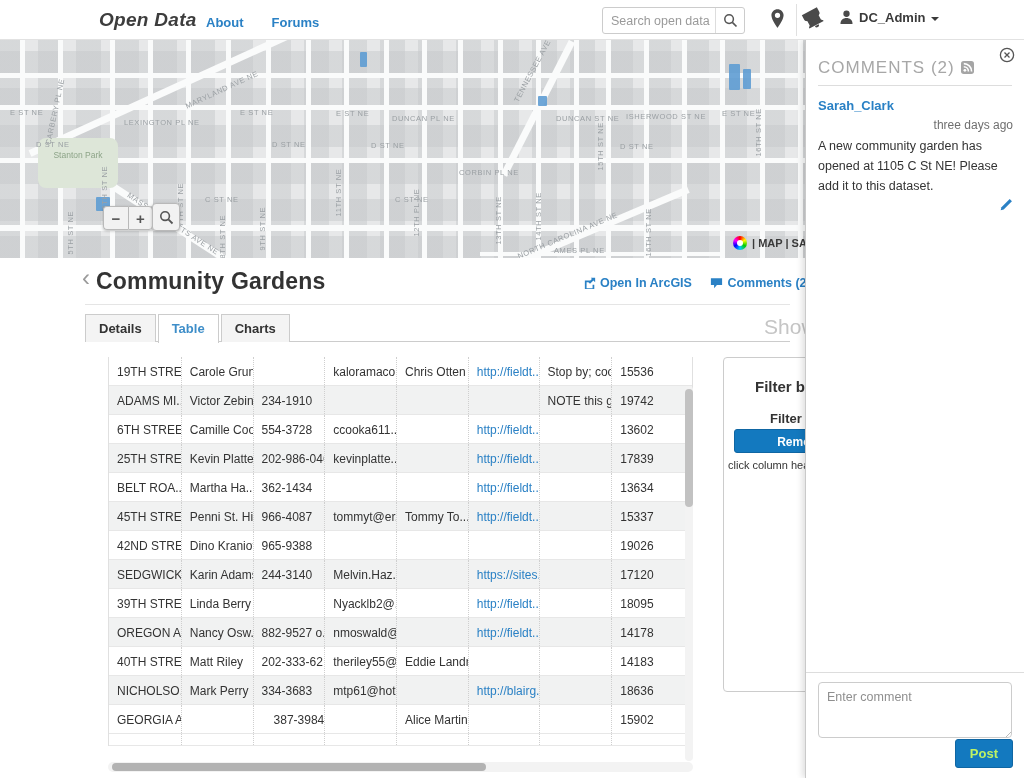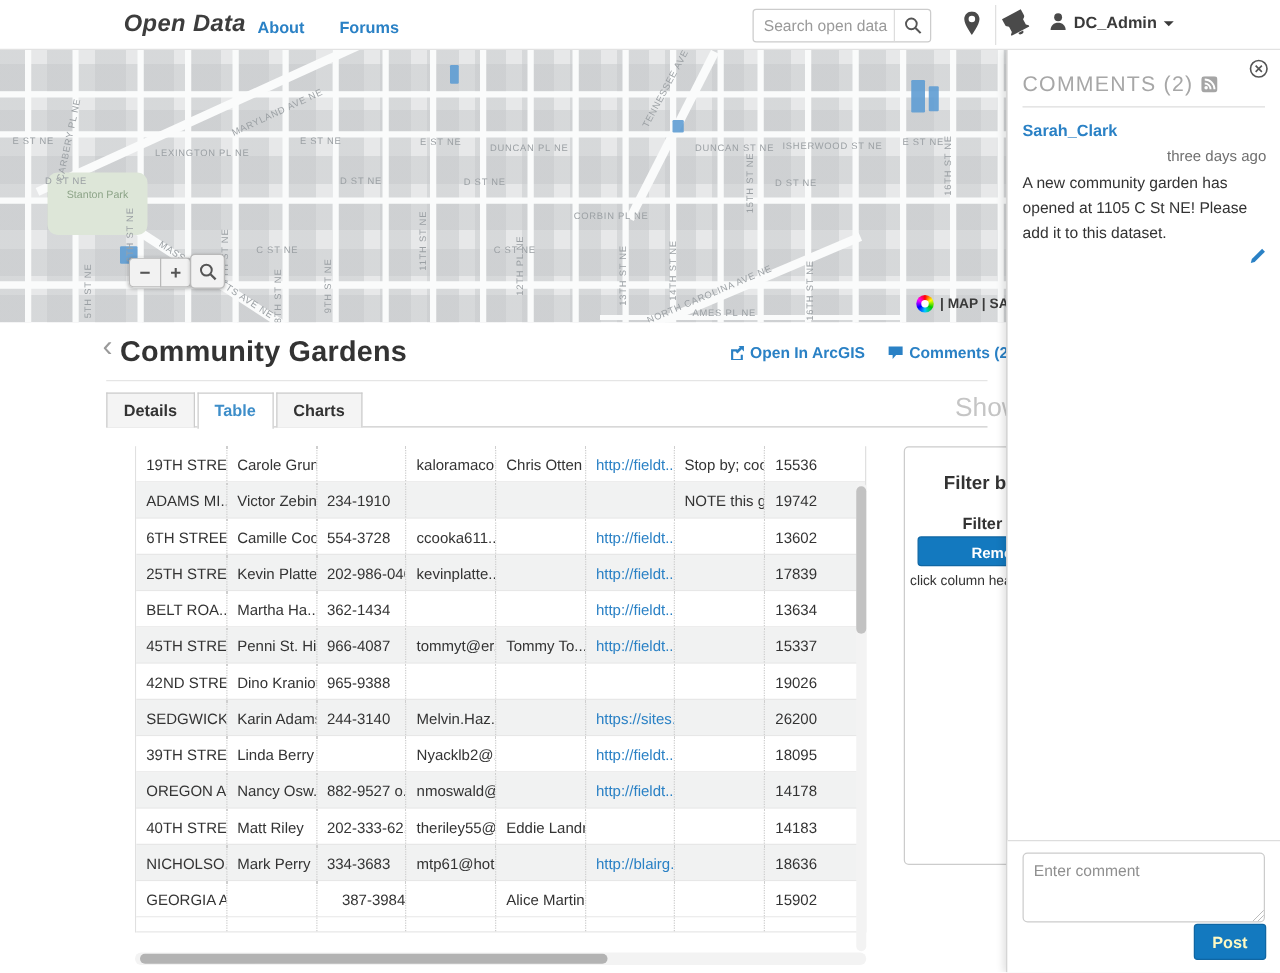--- a/index.html
+++ b/index.html
@@ -105,21 +105,21 @@
   .c-time { text-align:right; font-size:12px; color:#6f6f6f; margin-top:4px; }
   .c-body { font-size:12.5px; color:#333; line-height:1.6; margin-top:4px; }
   .c-edit { text-align:right; margin-top:2px; cursor:pointer; height:16px; }
   .sb-input-panel { position:absolute; left:0; bottom:0; width:219px; height:106px; border-top:1px solid #ddd; background:#fff; }
   .sb-input-panel textarea { position:absolute; left:12px; top:9px; width:194px; height:56px; border:1px solid #ccc; border-radius:4px;
         font-family:"Liberation Sans",sans-serif; font-size:12.5px; color:#444; padding:7px 8px; resize:none;
         background-image:linear-gradient(135deg, transparent 0 50%, #bbb 50% 55%, transparent 55% 70%, #bbb 70% 75%, transparent 75%);
         background-size:9px 9px; background-repeat:no-repeat; background-position:bottom right; outline:none; }
   .sb-input-panel textarea::placeholder { color:#8f8f8f; }
   .post-btn { position:absolute; right:12px; bottom:10px; background:#1379bf; border:1px solid #0f66a3; border-radius:3px;
-              color:#fef9c3; font-size:13px; font-weight:700; padding:6px 14px; cursor:pointer; font-family:"Liberation Sans",sans-serif; }
+              color:#bef264; font-size:13px; font-weight:700; padding:6px 14px; cursor:pointer; font-family:"Liberation Sans",sans-serif; }
 </style>
 </head>
 <body>
 
 <div id="app">
 
   <div class="navbar">
     <div class="logo">Open Data</div>
     <div class="nav-links" id="nav-links"><a class="nav-link">About</a><a class="nav-link">Forums</a></div>
     <div class="searchbox">
@@ -345,21 +345,21 @@
           <div class="cell" style="width: 80px;">19026</div>
         </div>
         <div class="grid-row alt">
           <div class="cell" style="width: 73px;">SEDGWICK...</div>
           <div class="cell" style="width: 72px;">Karin Adams</div>
           <div class="cell" style="width: 72px;">244-3140</div>
           <div class="cell" style="width: 72px;">Melvin.Haz...</div>
           <div class="cell" style="width: 72px;"></div>
           <div class="cell link" style="width: 71px;">https://sites...</div>
           <div class="cell" style="width: 73px;"></div>
-          <div class="cell" style="width: 80px;">26200</div>
+          <div class="cell" style="width: 80px;">17120</div>
         </div>
         <div class="grid-row">
           <div class="cell" style="width: 73px;">39TH STRE...</div>
           <div class="cell" style="width: 72px;">Linda Berry</div>
           <div class="cell" style="width: 72px;"></div>
           <div class="cell" style="width: 72px;">Nyacklb2@...</div>
           <div class="cell" style="width: 72px;"></div>
           <div class="cell link" style="width: 71px;">http://fieldt...</div>
           <div class="cell" style="width: 73px;"></div>
           <div class="cell" style="width: 80px;">18095</div>

